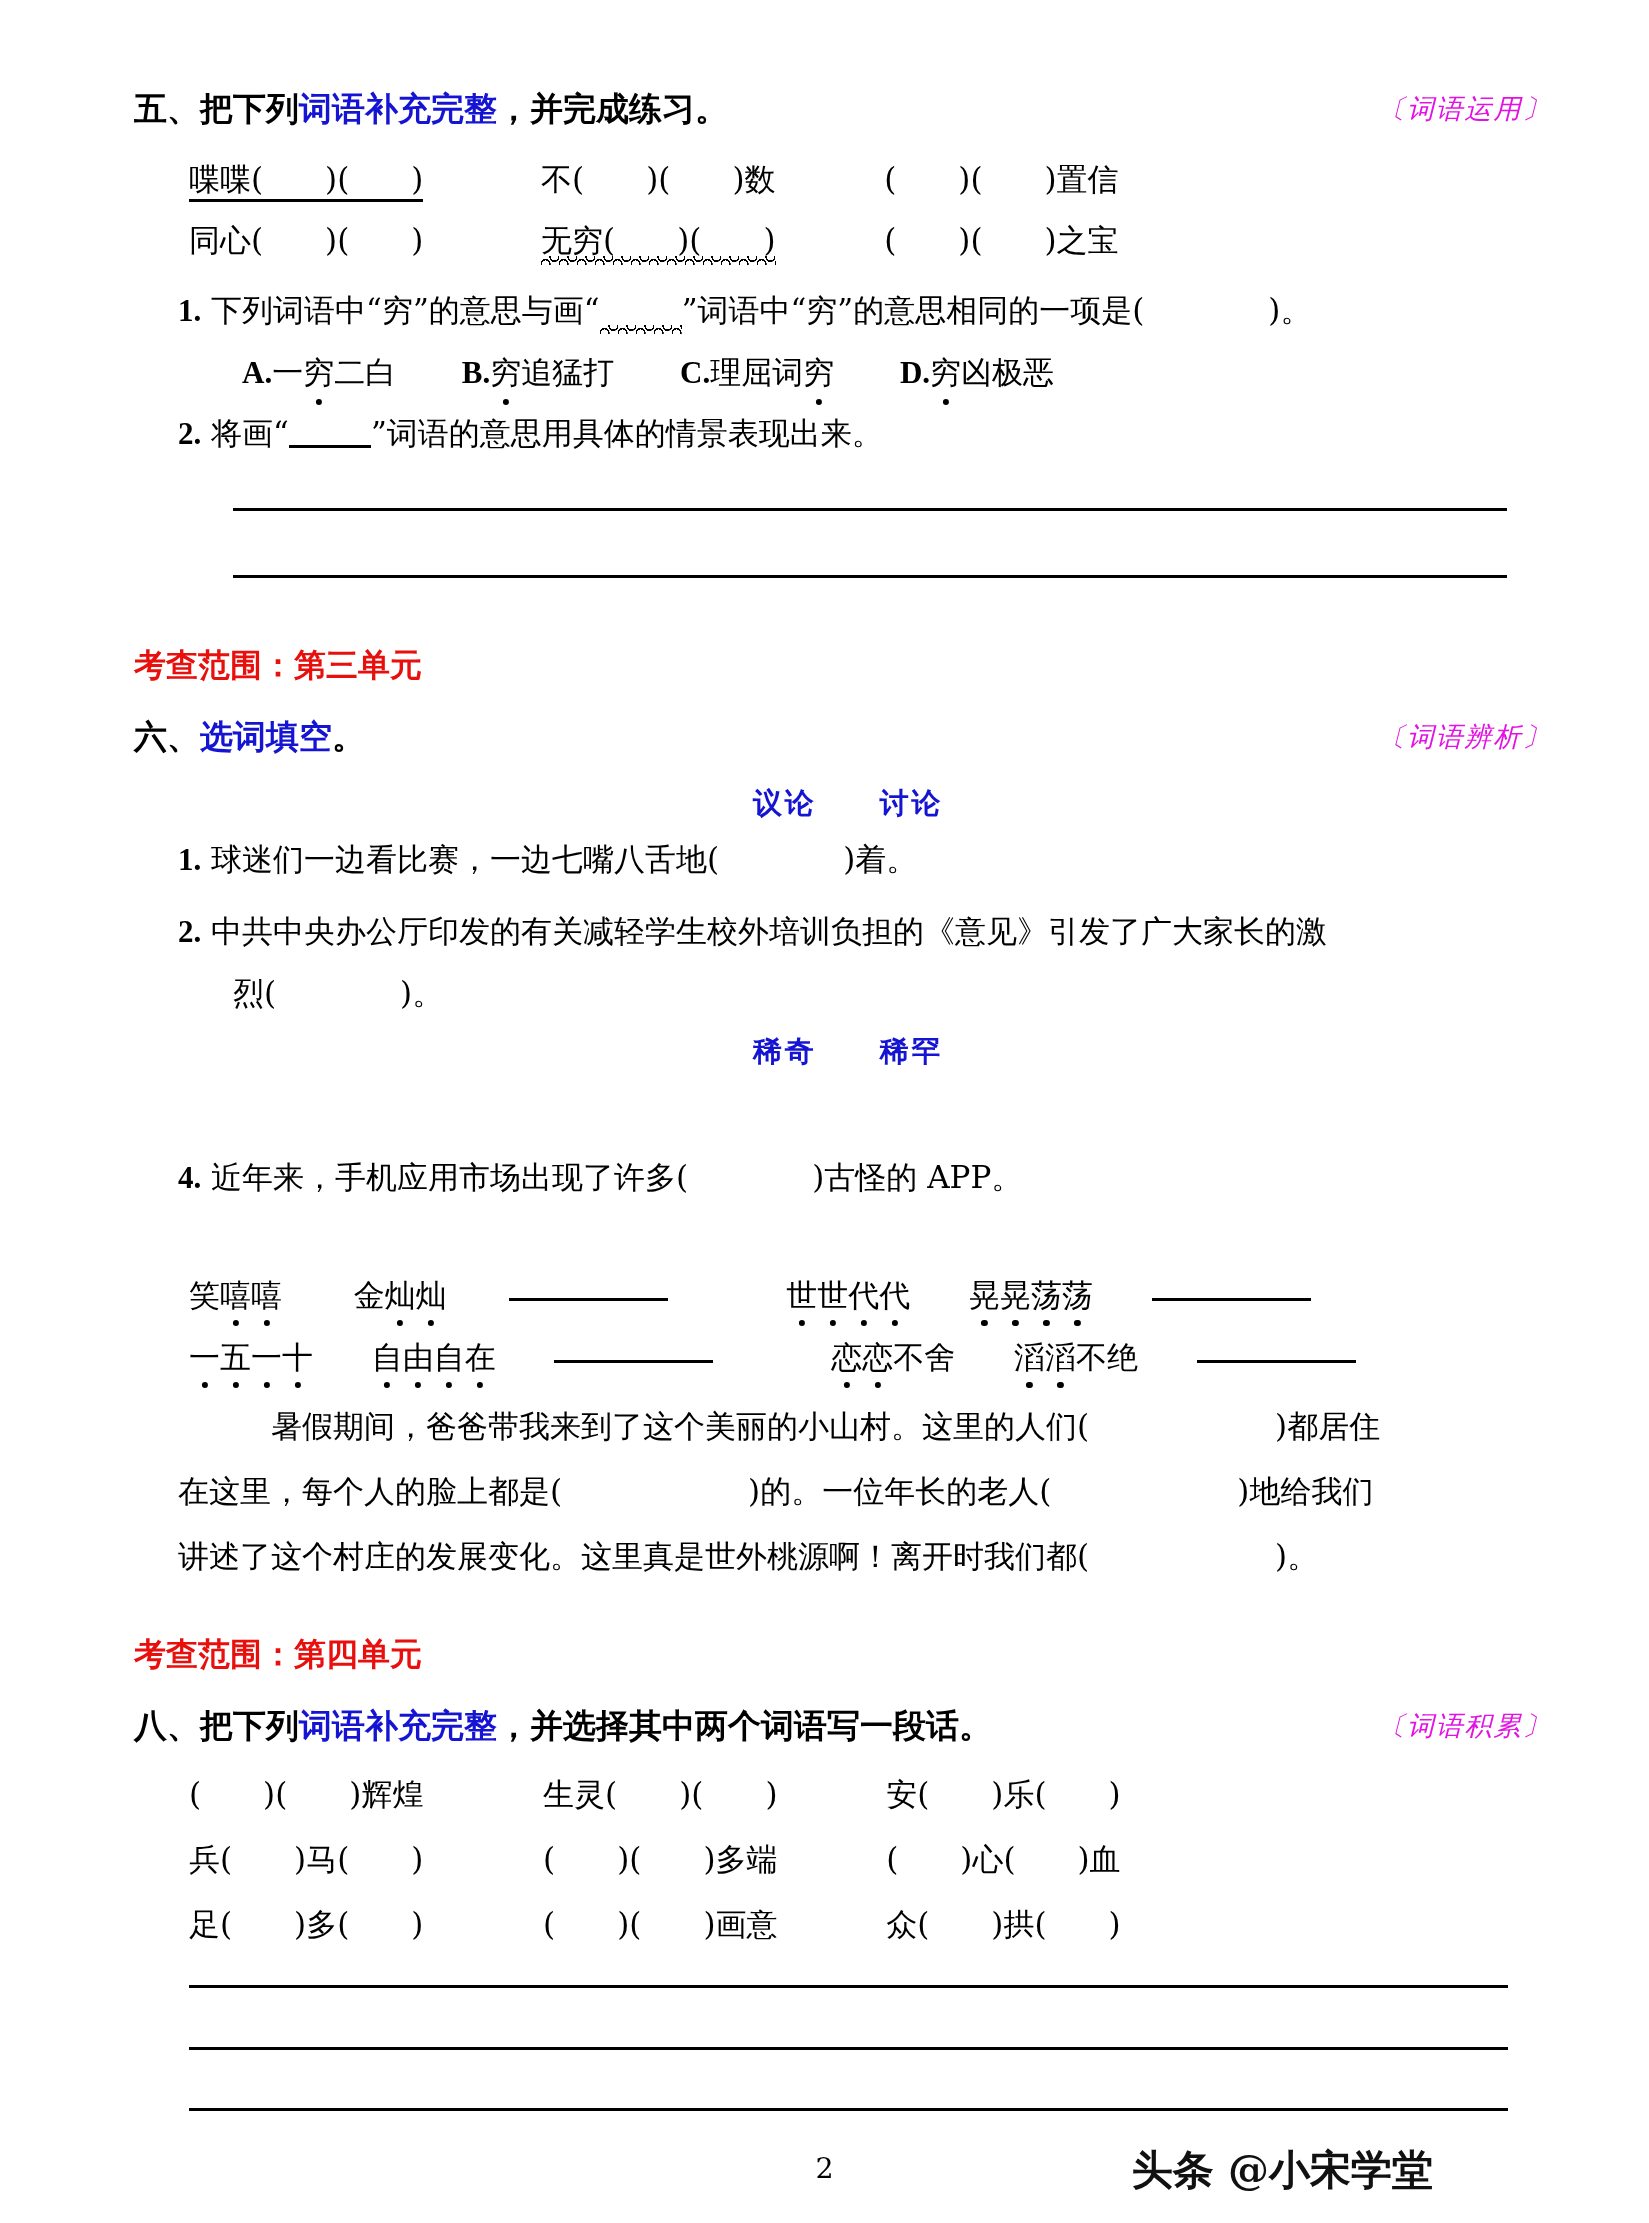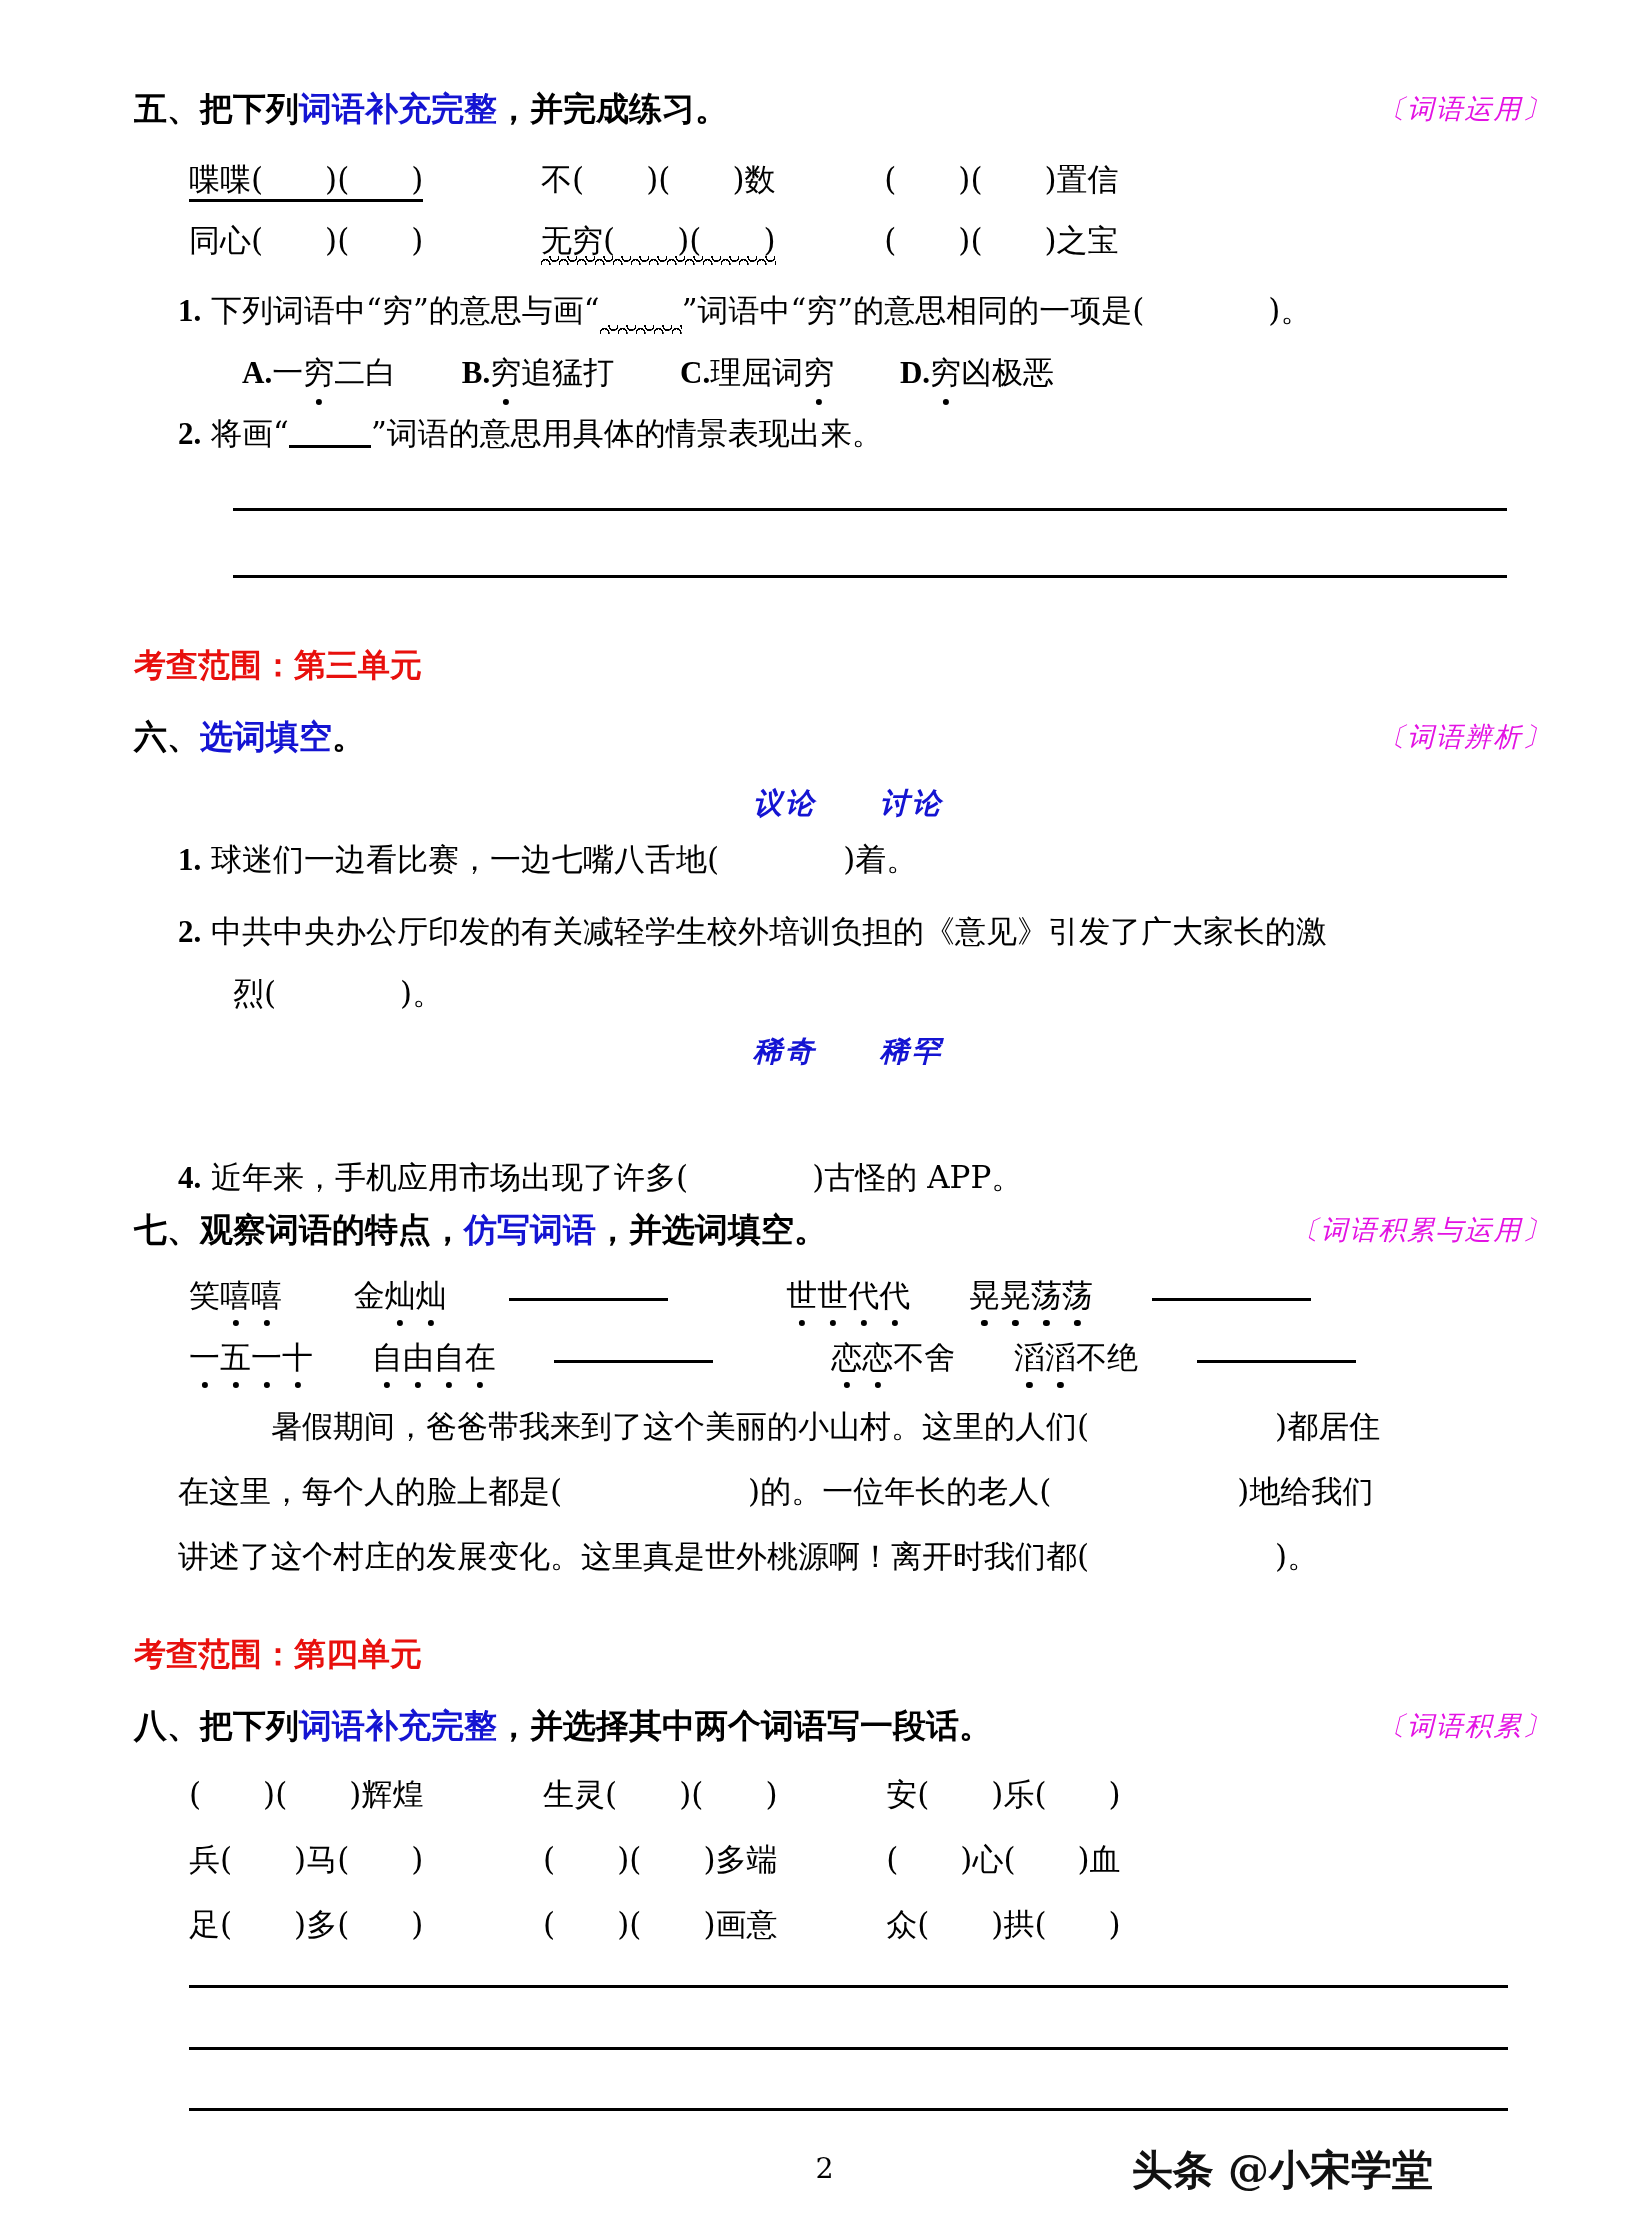--- a/index.html
+++ b/index.html
@@ -132,21 +132,20 @@
     bottom: -11.6px;
     width: 6.2px; height: 6.2px;
     border-radius: 50%;
     background: #000;
   }
 
   .bank {
     font-size: 29px;
     color: #1414d2;
     font-weight: bold;
-    font-style: italic;
     letter-spacing: 2.7px;
     white-space: nowrap;
   }
 
   .answer-line {
     border-bottom: 3.6px solid #000;
     height: 0;
   }
 
   .footer-page {
@@ -236,24 +235,20 @@
   <div class="abs qrow cn" style="left:233px; top:973px;">烈(　　　　)。</div>
 
   <div class="abs bank cn" style="left:753px; top:1032px;">稀奇　　稀罕</div>
 
 
   <div class="abs qrow cn" style="left:178px; top:1157px;">
     <span class="num">4.</span>
     <span>近年来，手机应用市场出现了许多(　　　　)古怪的 APP。</span>
   </div>
 
-  <div class="abs sec-head cn" style="left:134px; top:1210px; width:1417px;">
-    <span>七、</span><span>观察词语的特点，</span><span class="blue">仿写词语</span><span>，并选词填空。</span>
-    <span class="tag cn">〔词语积累与运用〕</span>
-  </div>
 
   <div class="abs row cn" style="left:189px; top:1276px;">
     <span><span>笑</span><span class="dotted">嘻</span><span class="dotted">嘻</span></span>
     <span style="display:inline-block; width:52px;"></span>
     <span><span>金</span><span class="dotted">灿</span><span class="dotted">灿</span></span>
     <span style="display:inline-block; width:43px;"></span>
     <span class="fill-line"></span>
     <span style="display:inline-block; width:98px;"></span>
     <span><span class="dotted">世</span><span class="dotted">世</span><span class="dotted">代</span><span class="dotted">代</span></span>
     <span style="display:inline-block; width:39px;"></span>

